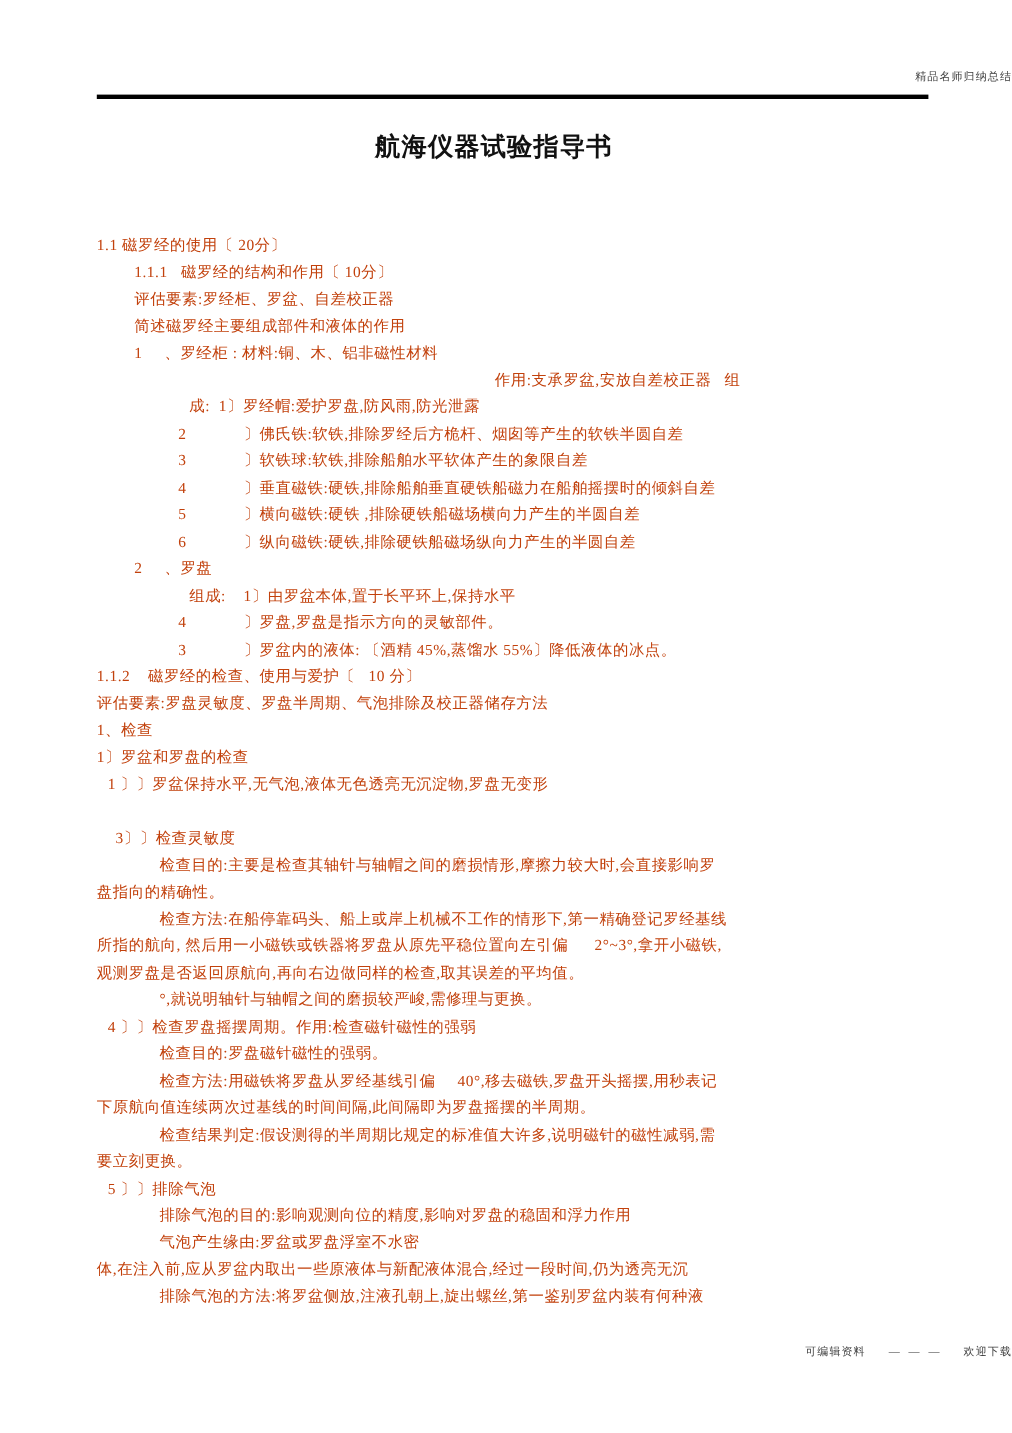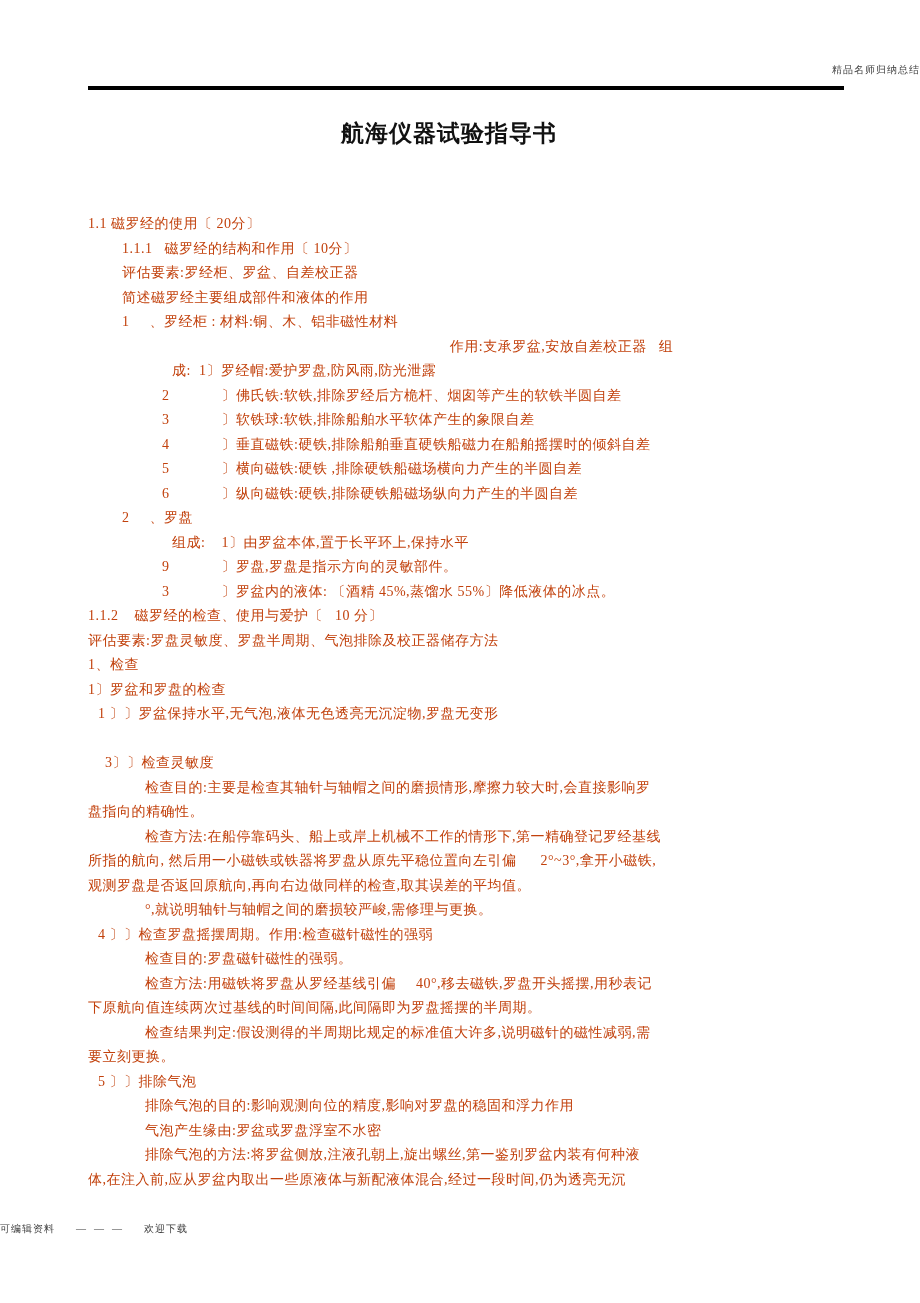--- a/index.html
+++ b/index.html
@@ -39,21 +39,21 @@
   .ind-a{margin-left:0;}
   .ind-b{margin-left:34px;}
   .ind-c{margin-left:57px;}
   .ind-d{margin-left:74px;}
   .ind-e{margin-left:84px;}
   .ind-f{margin-left:172px;text-align:center;}
   .ind-g{margin-left:10px;}
   .ind-h{margin-left:17px;}
   .ftr{
     position:absolute; top:1222px; left:0; width:100%;
-    text-align:left; font-size:10px; color:#3d3d3d; letter-spacing:1px;
+    text-align:right; font-size:10px; color:#3d3d3d; letter-spacing:1px;
     white-space:pre;
   }
 </style>
 </head>
 <body>
 
 <div class="page">
   <div class="hdr">精品名师归纳总结</div>
   <div class="rule"></div>
   <div class="title">航海仪器试验指导书</div>
@@ -65,21 +65,21 @@
       <div class="ln ind-b">1     、罗经柜 : 材料:铜、木、铝非磁性材料</div>
       <div class="ln ind-f">作用:支承罗盆,安放自差校正器   组</div>
       <div class="ln ind-e">成:  1〕罗经帽:爱护罗盘,防风雨,防光泄露</div>
       <div class="ln ind-d">2             〕佛氏铁:软铁,排除罗经后方桅杆、烟囱等产生的软铁半圆自差</div>
       <div class="ln ind-d">3             〕软铁球:软铁,排除船舶水平软体产生的象限自差</div>
       <div class="ln ind-d">4             〕垂直磁铁:硬铁,排除船舶垂直硬铁船磁力在船舶摇摆时的倾斜自差</div>
       <div class="ln ind-d">5             〕横向磁铁:硬铁 ,排除硬铁船磁场横向力产生的半圆自差</div>
       <div class="ln ind-d">6             〕纵向磁铁:硬铁,排除硬铁船磁场纵向力产生的半圆自差</div>
       <div class="ln ind-b">2     、罗盘</div>
       <div class="ln ind-e">组成:    1〕由罗盆本体,置于长平环上,保持水平</div>
-      <div class="ln ind-d">9             〕罗盘,罗盘是指示方向的灵敏部件。</div>
+      <div class="ln ind-d">4             〕罗盘,罗盘是指示方向的灵敏部件。</div>
       <div class="ln ind-d">3             〕罗盆内的液体: 〔酒精 45%,蒸馏水 55%〕降低液体的冰点。</div>
       <div class="ln ind-a">1.1.2    磁罗经的检查、使用与爱护〔   10 分〕</div>
       <div class="ln ind-a">评估要素:罗盘灵敏度、罗盘半周期、气泡排除及校正器储存方法</div>
       <div class="ln ind-a">1、检查</div>
       <div class="ln ind-a">1〕罗盆和罗盘的检查</div>
       <div class="ln ind-g">1 〕〕罗盆保持水平,无气泡,液体无色透亮无沉淀物,罗盘无变形</div>
       <div class="ln ind-a"></div>
       <div class="ln ind-h">3〕〕检查灵敏度</div>
       <div class="ln ind-c">检查目的:主要是检查其轴针与轴帽之间的磨损情形,摩擦力较大时,会直接影响罗</div>
       <div class="ln ind-a">盘指向的精确性。</div>
@@ -89,17 +89,17 @@
       <div class="ln ind-c">°,就说明轴针与轴帽之间的磨损较严峻,需修理与更换。</div>
       <div class="ln ind-g">4 〕〕检查罗盘摇摆周期。作用:检查磁针磁性的强弱</div>
       <div class="ln ind-c">检查目的:罗盘磁针磁性的强弱。</div>
       <div class="ln ind-c">检查方法:用磁铁将罗盘从罗经基线引偏     40°,移去磁铁,罗盘开头摇摆,用秒表记</div>
       <div class="ln ind-a">下原航向值连续两次过基线的时间间隔,此间隔即为罗盘摇摆的半周期。</div>
       <div class="ln ind-c">检查结果判定:假设测得的半周期比规定的标准值大许多,说明磁针的磁性减弱,需</div>
       <div class="ln ind-a">要立刻更换。</div>
       <div class="ln ind-g">5 〕〕排除气泡</div>
       <div class="ln ind-c">排除气泡的目的:影响观测向位的精度,影响对罗盘的稳固和浮力作用</div>
       <div class="ln ind-c">气泡产生缘由:罗盆或罗盘浮室不水密</div>
+      <div class="ln ind-a">体,在注入前,应从罗盆内取出一些原液体与新配液体混合,经过一段时间,仍为透亮无沉</div>
       <div class="ln ind-c">排除气泡的方法:将罗盆侧放,注液孔朝上,旋出螺丝,第一鉴别罗盆内装有何种液</div>
-      <div class="ln ind-a">体,在注入前,应从罗盆内取出一些原液体与新配液体混合,经过一段时间,仍为透亮无沉</div>
     </div>
   <div class="ftr">可编辑资料      —  —  —      欢迎下载</div>
 </div>
 
 </body></html>

